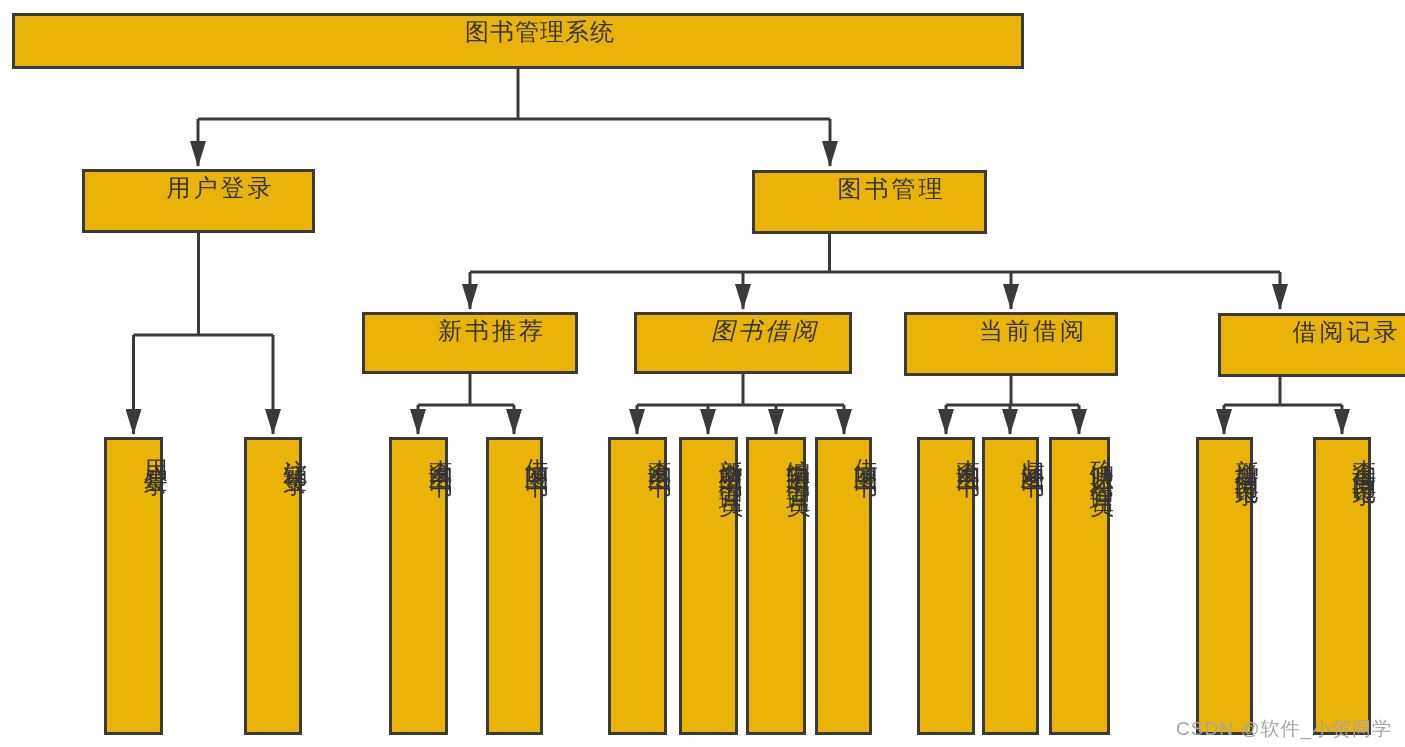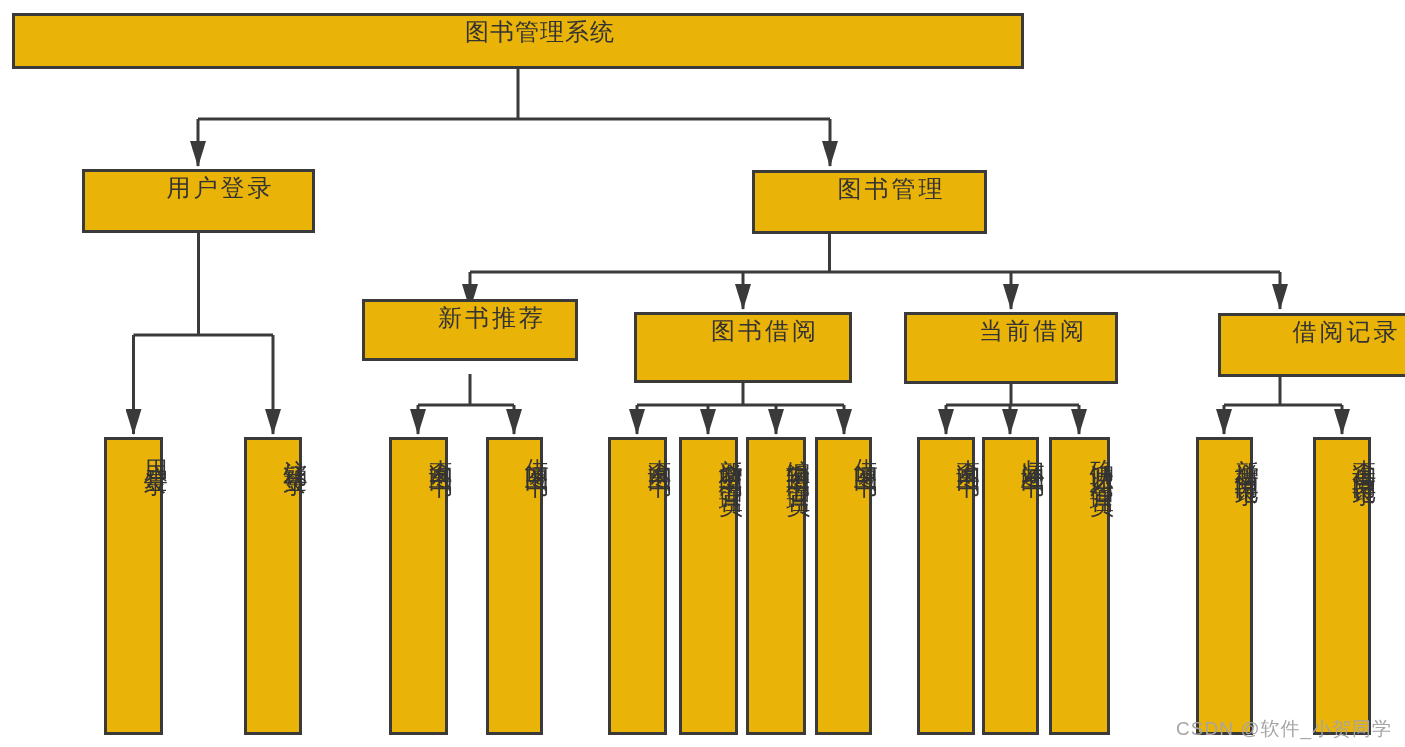--- a/index.html
+++ b/index.html
@@ -107,27 +107,27 @@
     <span class="label">图书管理系统</span>
   </div>
 
   <div class="node h" style="left:82px; top:169px; width:233px; height:64px;">
     <span class="label">用户登录</span>
   </div>
   <div class="node h" style="left:712px; top:170px; width:235px; height:64px;margin-left:40px;">
     <span class="label">图书管理</span>
   </div>
 
-  <div class="node h" style="left:362px; top:299px; width:216px; height:62px;">
+  <div class="node h" style="left:362px; top:312px; width:216px; height:62px;">
     <span class="label">新书推荐</span>
   </div>
-  <div class="node h" style="left:634px; top:312px; width:218px; height:71px;">
+  <div class="node h" style="left:634px; top:312px; width:218px; height:62px;font-style:italic;">
     <span class="label">图书借阅</span>
   </div>
-  <div class="node h" style="left:904px; top:312px; width:214px; height:72px;">
+  <div class="node h" style="left:904px; top:312px; width:214px; height:64px;">
     <span class="label">当前借阅</span>
   </div>
   <div class="node h" style="left:1174px; top:313px; width:213px; height:64px;margin-left:44px;">
     <span class="label">借阅记录</span>
   </div>
 
   <div class="node v" style="left:104px; top:437px; width:59px; height:298px;">
     <span class="label">用户登录</span>
   </div>
   <div class="node v" style="left:244px; top:437px; width:58px; height:298px;">

